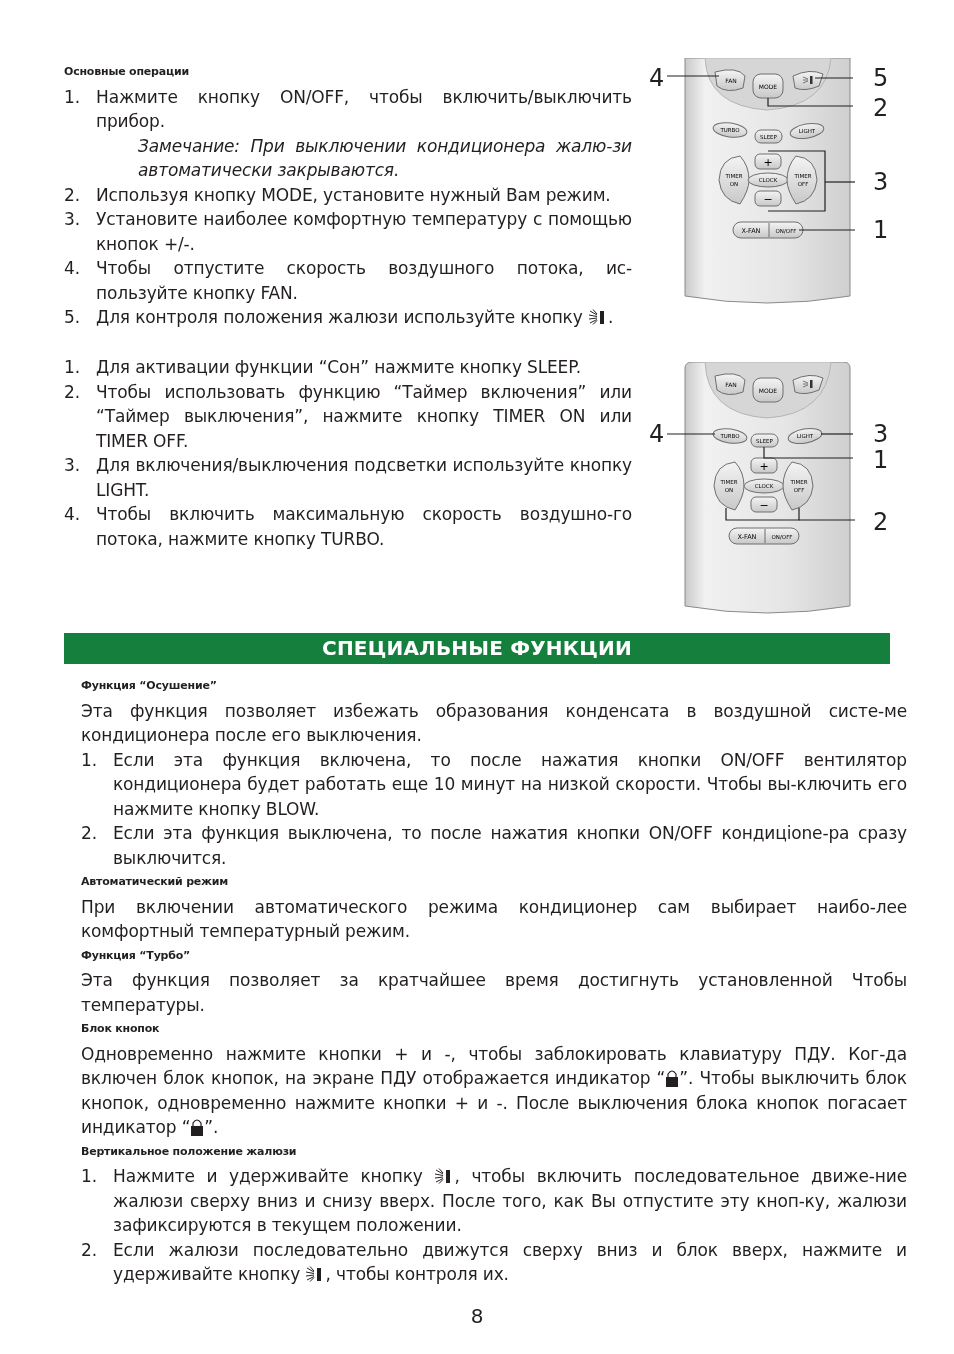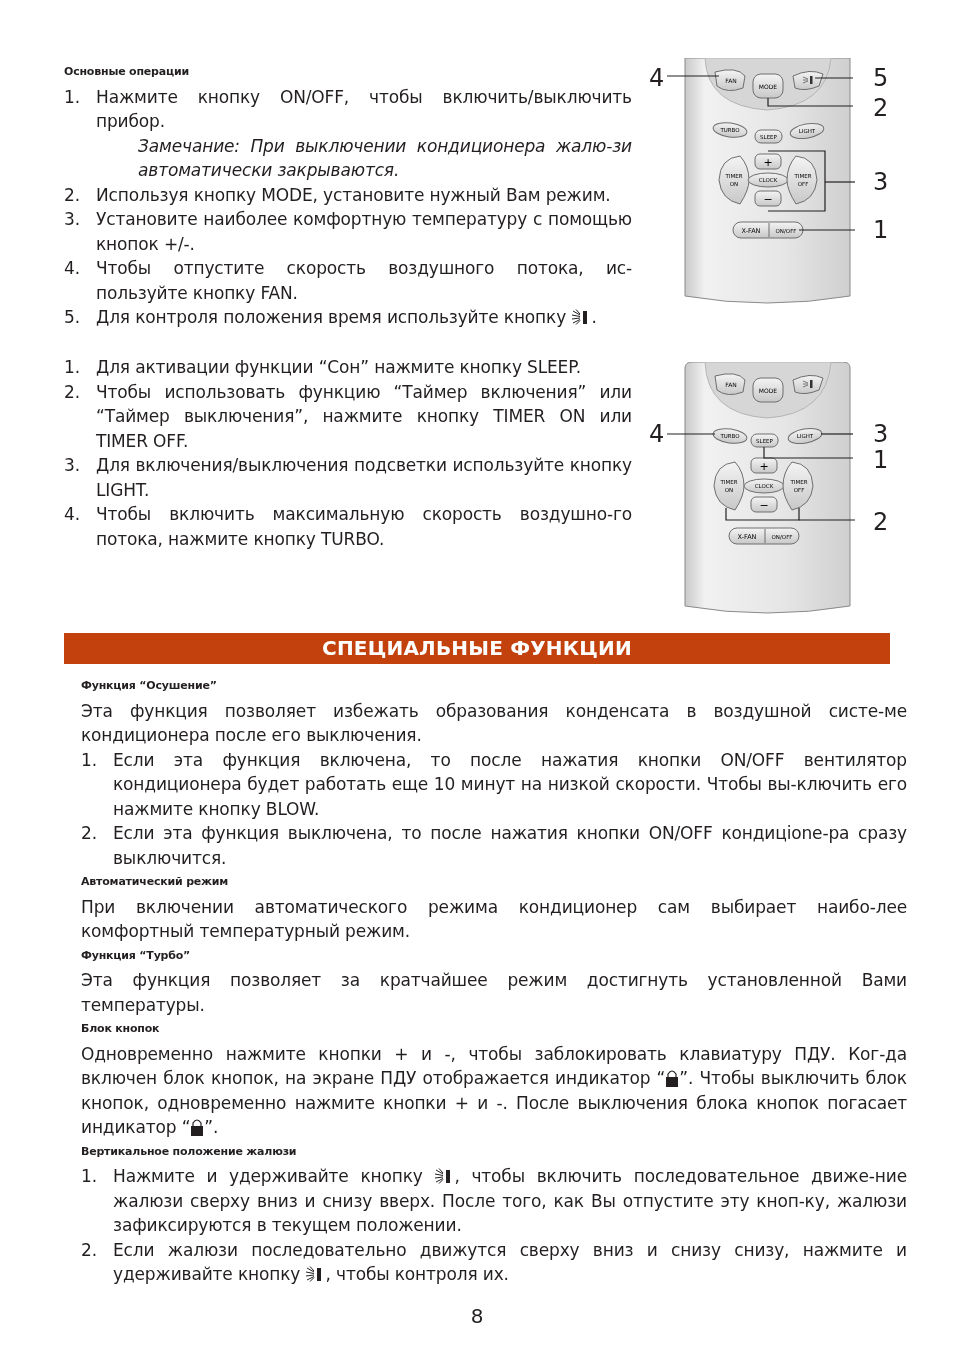--- a/index.html
+++ b/index.html
@@ -12,21 +12,21 @@
   .full-col { position: absolute; left: 64px; width: 826px; }
   .h { font-weight: bold; font-size: 11px; line-height: 24.5px; letter-spacing: -0.2px; }
   .p { font-size: 17px; line-height: 24.5px; margin: 0; text-align: justify; letter-spacing: -0.15px; }
   ol { list-style: none; margin: 0; padding: 0; }
   li { position: relative; padding-left: 32px; font-size: 17px; line-height: 24.5px; text-align: justify; letter-spacing: -0.15px; }
   li .num { position: absolute; left: 0; top: 0; }
   .note { font-style: italic; display: block; margin-left: 42px; }
   .condensed { letter-spacing: -0.6px; }
   .banner {
     position: absolute; left: 64px; top: 633px; width: 826px; height: 31px;
-    background: #c2410c; color: #ffffff; text-align: center;
+    background: #15803d; color: #ffffff; text-align: center;
     font-weight: bold; font-size: 20px; line-height: 31px; letter-spacing: 0.2px;
   }
   .pagenum { position: absolute; left: 0; width: 954px; top: 1304px; text-align: center; font-size: 20px; }
 
   
   .louver-icon { display: inline-block; width: 20px; height: 16px; vertical-align: -2px; }
   .lock-icon { display: inline-block; width: 14px; height: 18px; vertical-align: -3px; }
 
   
   .remote-fig { position: absolute; }
@@ -53,21 +53,21 @@
       <li>
         <span class="num">3.</span>
         <span>Установите наиболее комфортную температуру с помощью кнопок +/-.</span>
       </li>
       <li>
         <span class="num">4.</span>
         <span>Чтобы отпустите скорость воздушного потока, ис-пользуйте кнопку FAN.</span>
       </li>
       <li style="white-space:nowrap; text-align:left;">
         <span class="num">5.</span>
-        <span>Для контроля положения время используйте кнопку</span>
+        <span>Для контроля положения жалюзи используйте кнопку</span>
         <svg class="louver-icon" viewBox="0 0 20 16">
           <g stroke="#231f20" stroke-width="1" fill="none">
             <line x1="2" y1="2" x2="9" y2="6"></line>
               <line x1="1" y1="6" x2="9" y2="7.5"></line>
             <line x1="1" y1="10" x2="9" y2="9"></line>
               <line x1="2" y1="14" x2="9" y2="10.5"></line>
             <line x1="5" y1="0.5" x2="9" y2="5"></line>
               <line x1="5" y1="15.5" x2="9" y2="11.5"></line>
           </g>
           <rect x="12" y="2" width="4" height="13" fill="#231f20"></rect>
@@ -291,21 +291,21 @@
       <li>
         <span class="num">2.</span>
         <span>Если эта функция выключена, то после нажатия кнопки ON/OFF кондицione-ра сразу выключится.</span>
       </li>
     </ol>
 
     <div class="h">Автоматический режим</div>
     <p class="p">При включении автоматического режима кондиционер сам выбирает наибо-лее комфортный температурный режим.</p>
 
     <div class="h">Функция “Турбо”</div>
-    <p class="p">Эта функция позволяет за кратчайшее режим достигнуть установленной Вами температуры.</p>
+    <p class="p">Эта функция позволяет за кратчайшее время достигнуть установленной Чтобы температуры.</p>
 
     <div class="h">Блок кнопок</div>
     <p class="p"><span>Одновременно нажмите кнопки + и -, чтобы заблокировать клавиатуру ПДУ. Ког-да включен блок кнопок, на экране ПДУ отображается индикатор “</span><svg class="lock-icon" viewBox="0 0 14 18">
           <path d="M3 8 L3 5 Q7 -1 11 5 L11 8" fill="none" stroke="#231f20" stroke-width="1.2"></path>
           <rect x="1" y="8" width="12" height="10" fill="#231f20"></rect>
         </svg><span>”. Чтобы выключить блок кнопок, одновременно нажмите кнопки + и -. После выключения блока кнопок погасает индикатор “</span><svg class="lock-icon" viewBox="0 0 14 18">
           <path d="M3 8 L3 5 Q7 -1 11 5 L11 8" fill="none" stroke="#231f20" stroke-width="1.2"></path>
           <rect x="1" y="8" width="12" height="10" fill="#231f20"></rect>
         </svg><span>”.</span></p>
 
@@ -321,21 +321,21 @@
             <line x1="1" y1="10" x2="9" y2="9"></line>
               <line x1="2" y1="14" x2="9" y2="10.5"></line>
             <line x1="5" y1="0.5" x2="9" y2="5"></line>
               <line x1="5" y1="15.5" x2="9" y2="11.5"></line>
           </g>
           <rect x="12" y="2" width="4" height="13" fill="#231f20"></rect>
         </svg><span>, чтобы включить последовательное движе-ние жалюзи сверху вниз и снизу вверх. После того, как Вы отпустите эту кноп-ку, жалюзи зафиксируются в текущем положении.</span>
       </li>
       <li>
         <span class="num">2.</span>
-        <span>Если жалюзи последовательно движутся сверху вниз и снизу снизу, нажмите и удерживайте кнопку</span>
+        <span>Если жалюзи последовательно движутся сверху вниз и блок вверх, нажмите и удерживайте кнопку</span>
         <svg class="louver-icon" viewBox="0 0 20 16">
           <g stroke="#231f20" stroke-width="1" fill="none">
             <line x1="2" y1="2" x2="9" y2="6"></line>
               <line x1="1" y1="6" x2="9" y2="7.5"></line>
             <line x1="1" y1="10" x2="9" y2="9"></line>
               <line x1="2" y1="14" x2="9" y2="10.5"></line>
             <line x1="5" y1="0.5" x2="9" y2="5"></line>
               <line x1="5" y1="15.5" x2="9" y2="11.5"></line>
           </g>
           <rect x="12" y="2" width="4" height="13" fill="#231f20"></rect>

